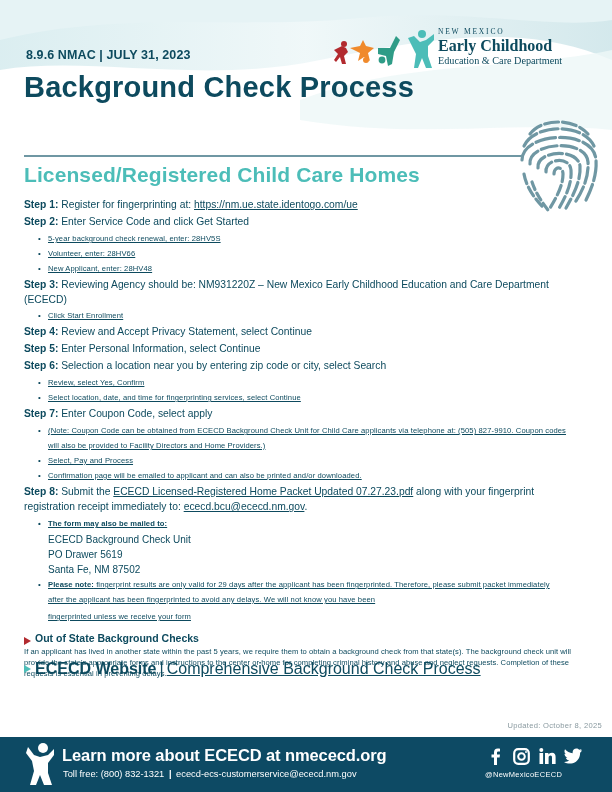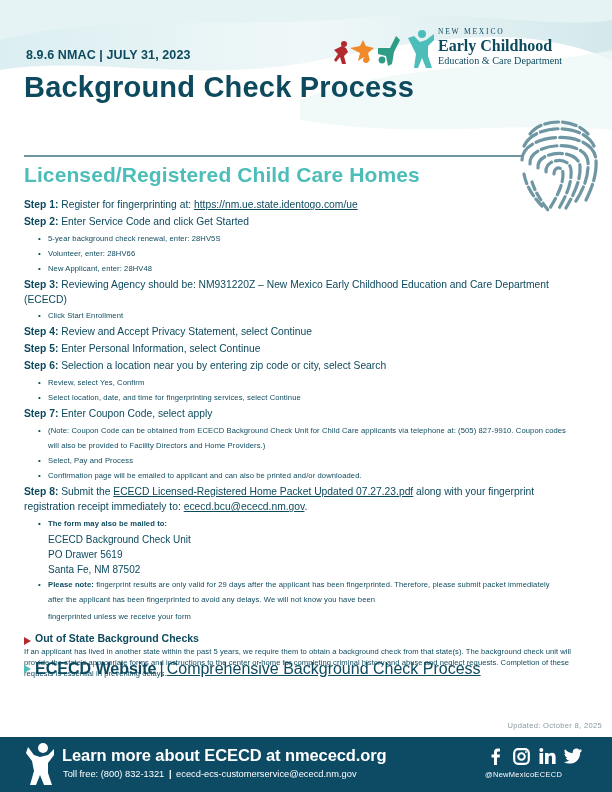--- a/index.html
+++ b/index.html
@@ -26,21 +26,21 @@
   .subtitle { position: absolute; left: 24px; top: 161px; font-weight: 700; font-size: 21px; line-height: 28px; color: #4cbdb8; letter-spacing: 0.1px; }
 
   .fingerprint { position: absolute; left: 512px; top: 112px; width: 92px; height: 104px; }
 
   
   .content { position: absolute; left: 24px; top: 197px; width: 560px; font-size: 10.3px; color: #0d4a5e; }
   .step { line-height: 16px; margin-bottom: 1px; }
   .step b { font-weight: 700; }
   .step a, .content a { color: #0d4a5e; text-decoration: underline; }
   ul.bul { list-style: none; margin: 0 0 1px 14px; }
-  ul.bul li { font-size: 7.6px; line-height: 15px; position: relative; padding-left: 10px; letter-spacing: 0.1px; }
+  ul.bul li { font-size: 7.6px; line-height: 15px; position: relative; padding-left: 10px; letter-spacing: 0.1px; text-decoration: underline; }
   ul.bul li::before { content: "•"; position: absolute; left: 0; top: 0; font-size: 8px; }
   ul.bul li.two { line-height: 15px; }
   .addr { font-size: 10px; line-height: 15px; padding-left: 24px; }
   .please { font-size: 7.6px; line-height: 13px; padding-right: 30px; }
   .please-last { line-height: 19px; }
 
   .oos { position: absolute; left: 24px; top: 632px; width: 560px; }
   .oos-head { font-weight: 700; font-size: 10.5px; color: #0d4a5e; line-height: 13px; display: flex; align-items: flex-end; }
   .tri { display: inline-block; width: 0; height: 0; border-top: 4.5px solid transparent; border-bottom: 4.5px solid transparent; border-left: 7px solid #b22a2f; margin-right: 4px; }
   .tri.teal { border-left-color: #4cbdb8; }

